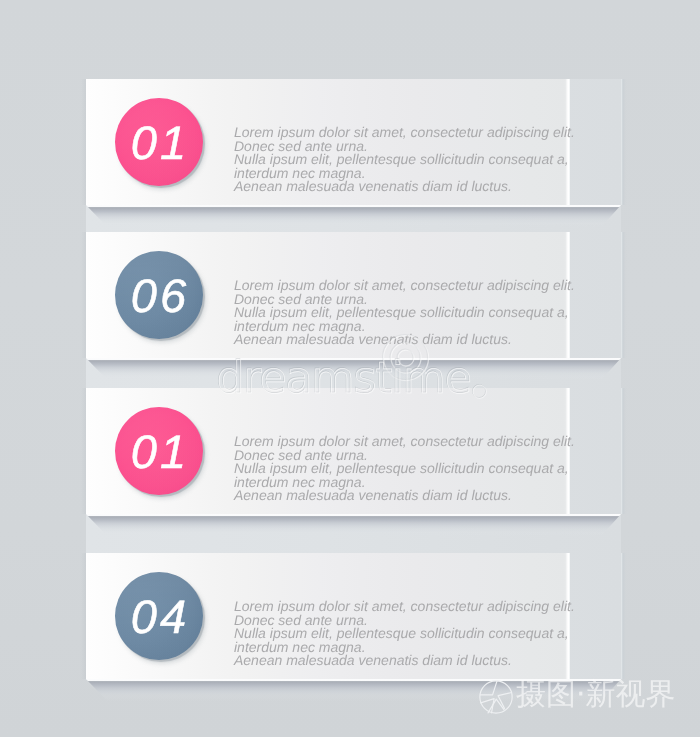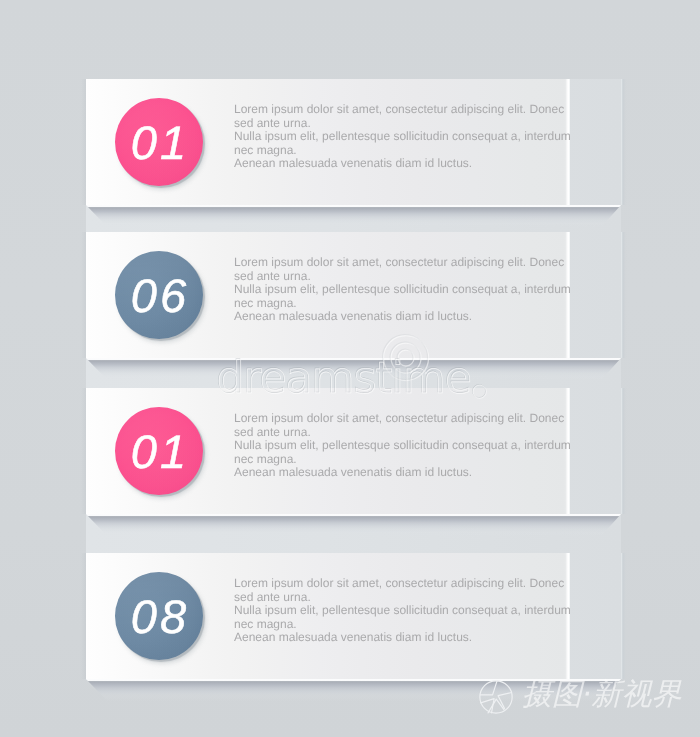--- a/index.html
+++ b/index.html
@@ -44,33 +44,33 @@
       #fc5390;}
   .c-blue{background:
       linear-gradient(180deg, rgba(255,255,255,.055) 0%, rgba(255,255,255,0) 55%, rgba(30,55,80,.05) 100%),
       radial-gradient(circle at 26% 50%, #7d96ab 0%, #728ea7 1%, #708ca6 34%, #6a86a0 70%, #627e99 93%, #5c7892 100%),
       #6d89a4;}
   .num{position:absolute;left:0;top:0;width:100%;height:100%;
        display:flex;align-items:center;justify-content:center;
        color:#fff;font-size:47px;font-style:italic;font-weight:300;
        letter-spacing:3px;text-indent:3px;line-height:1;
        -webkit-text-stroke:0.55px #ffffff;}
-  .txt{position:absolute;left:148px;top:24px;width:344px;color:#aaaaac;
-       font-size:12px;line-height:13.6px;}
+  .txt{position:absolute;left:148px;top:47px;width:344px;color:#aaaaac;
+       font-size:14px;line-height:13.6px;font-style:italic;}
 
   
   #wm-center{position:absolute;left:216px;top:353px;width:300px;height:50px;
       pointer-events:none;}
   #wm-center text{font-family:"DejaVu Sans",sans-serif;font-size:44px;
       fill:none;letter-spacing:-1px;}
   #wm-center .wm-dark{stroke:#8d959b;stroke-width:.7px;opacity:.30;}
   #wm-center .wm-light{stroke:#ffffff;stroke-width:.7px;opacity:.75;}
   #wm-logo{position:absolute;left:380px;top:332px;pointer-events:none;}
   #wm-corner{position:absolute;left:478px;top:679px;display:flex;align-items:flex-start;
-      gap:8px;pointer-events:none;font-style:italic;}
+      gap:2px;pointer-events:none;}
   #wm-corner .cjk{font-size:30px;line-height:32px;color:rgba(255,255,255,.60);
       font-family:"DejaVu Sans",sans-serif;letter-spacing:0px;}
 </style>
 </head>
 <body>
 
 <div id="stage">
   <div id="panel"></div>
   <div class="banner" style="top:79px">
     <div class="shade"></div>
@@ -113,21 +113,21 @@
       <div>Nulla ipsum elit, pellentesque sollicitudin consequat a, interdum nec magna.</div>
       <div>Aenean malesuada venenatis diam id luctus.</div>
     </div>
   </div>
   <div class="banner" style="top:553px">
     <div class="shade"></div>
     <div class="slab"></div>
     <div class="edgeL"></div>
     <div class="edgeR"></div>
     <div class="circle c-blue">
-      <div class="num">08</div>
+      <div class="num">04</div>
     </div>
     <div class="txt">
       <div>Lorem ipsum dolor sit amet, consectetur adipiscing elit. Donec sed ante urna.</div>
       <div>Nulla ipsum elit, pellentesque sollicitudin consequat a, interdum nec magna.</div>
       <div>Aenean malesuada venenatis diam id luctus.</div>
     </div>
   </div>
   <div id="wm-logo">
     <svg width="52" height="52" viewBox="0 0 52 52">
       <g fill="none" stroke="#ffffff" stroke-width="1.3" opacity=".55">

